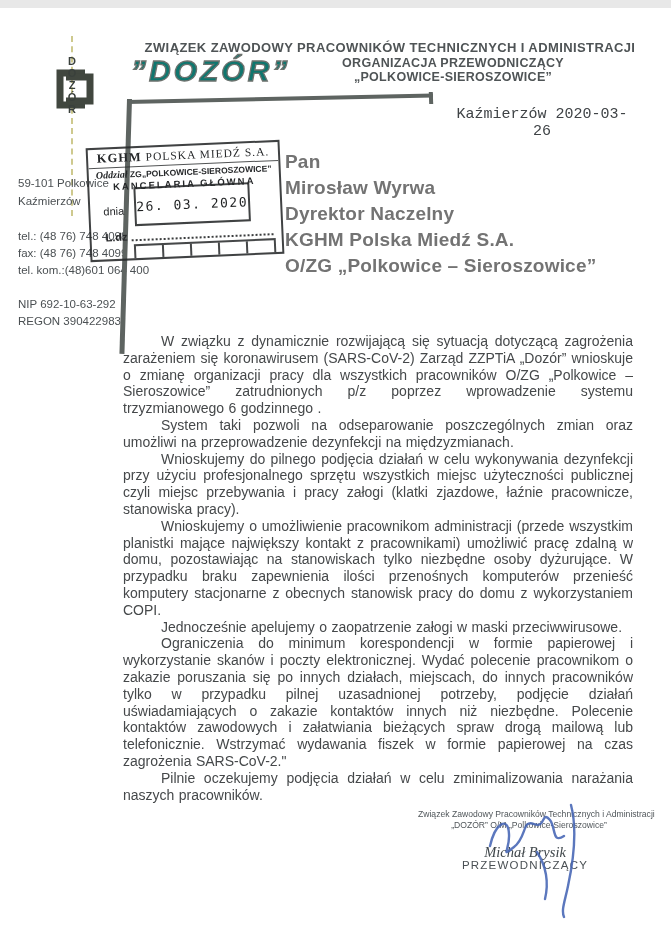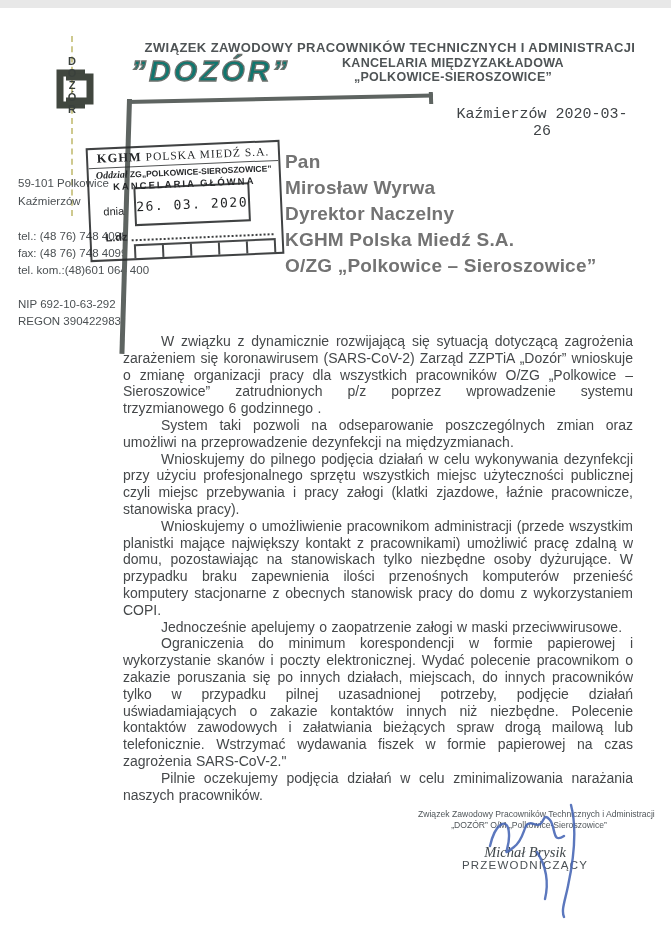--- a/index.html
+++ b/index.html
@@ -75,21 +75,21 @@
   .sig-title{position:absolute;left:445px;top:851px;width:160px;text-align:center;
         font-size:11.5px;letter-spacing:1.2px;color:#4a5054;}
   .sig-scribble{position:absolute;left:475px;top:790px;}
 </style>
 </head>
 <body>
 
 <div class="page">
 
   <div class="hdr1">ZWIĄZEK ZAWODOWY PRACOWNIKÓW TECHNICZNYCH I ADMINISTRACJI</div>
-  <div class="hdr2">KANCELARIA MIĘDZYZAKŁADOWA</div>
+  <div class="hdr2">ORGANIZACJA PRZEWODNICZĄCY</div>
   <div class="hdr3">„POLKOWICE-SIEROSZOWICE”</div>
   <div class="brand">”DOZÓR”</div>
   <div class="dateline">Kaźmierzów 2020-03-26</div>
 
   <div class="dashline"></div>
   <svg class="logo-svg" width="46" height="44" viewBox="0 0 46 44">
     <path d="M33 6 H8 V38 H33" fill="none" stroke="#41473f" stroke-width="7"></path>
     <path d="M14 10 H38 V34 H14" fill="none" stroke="#41473f" stroke-width="7"></path>
   </svg>
   <div class="logo-letters">

